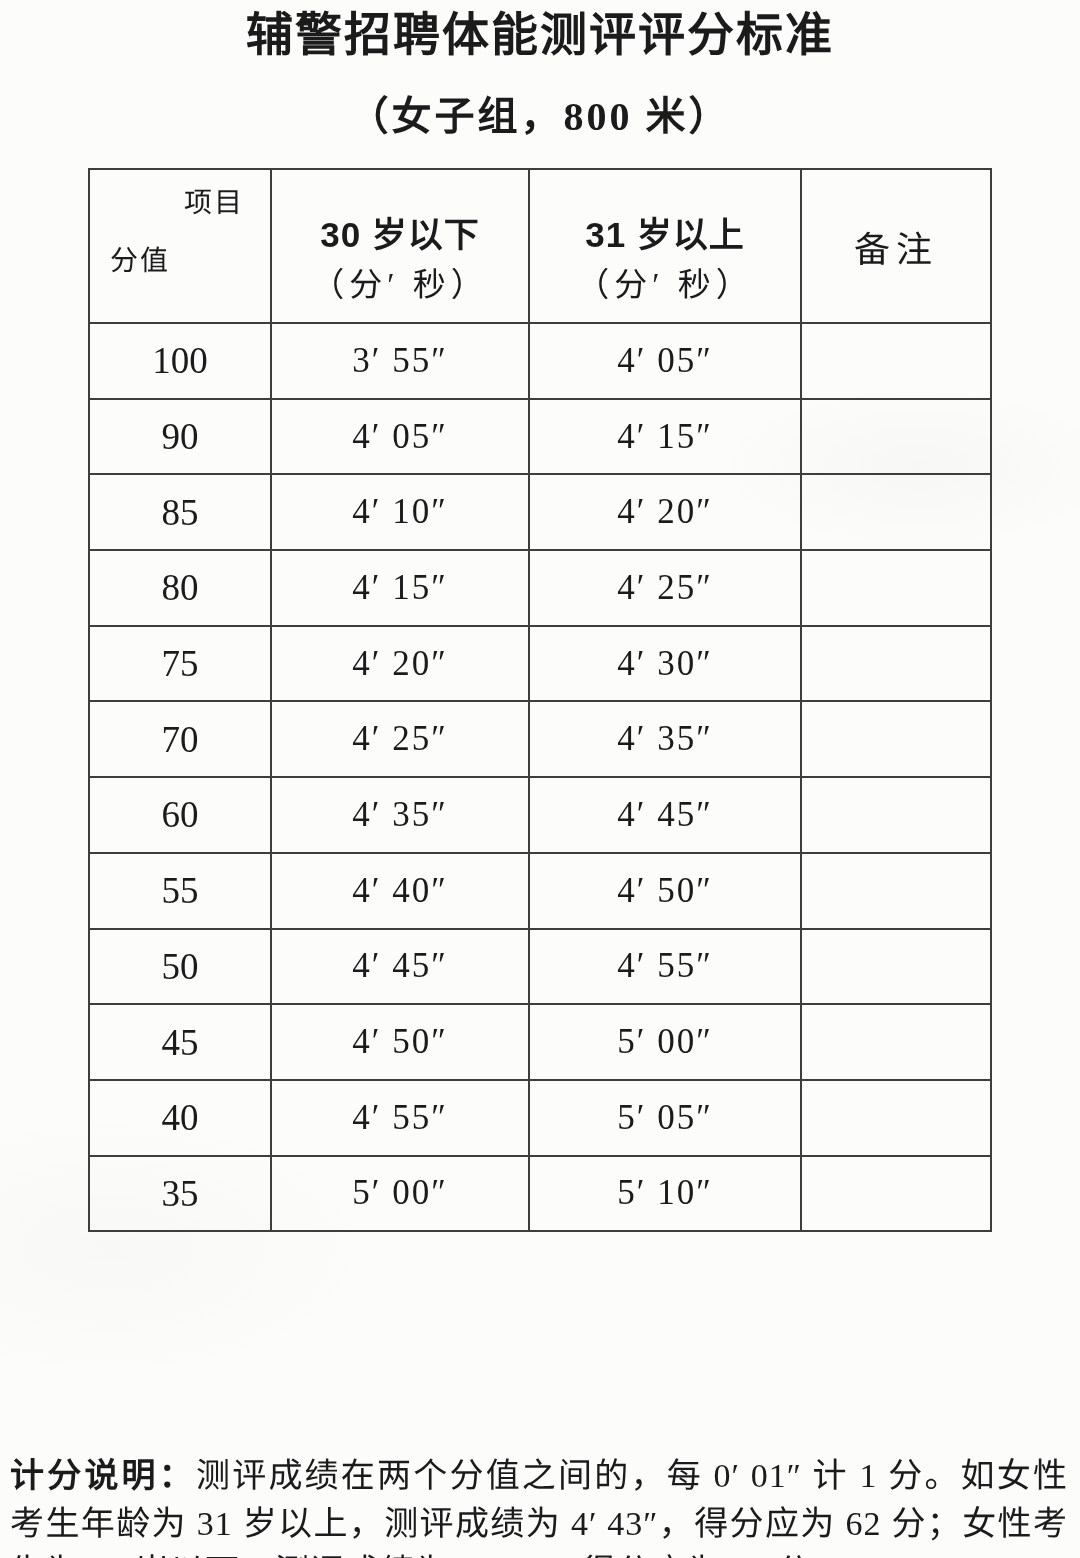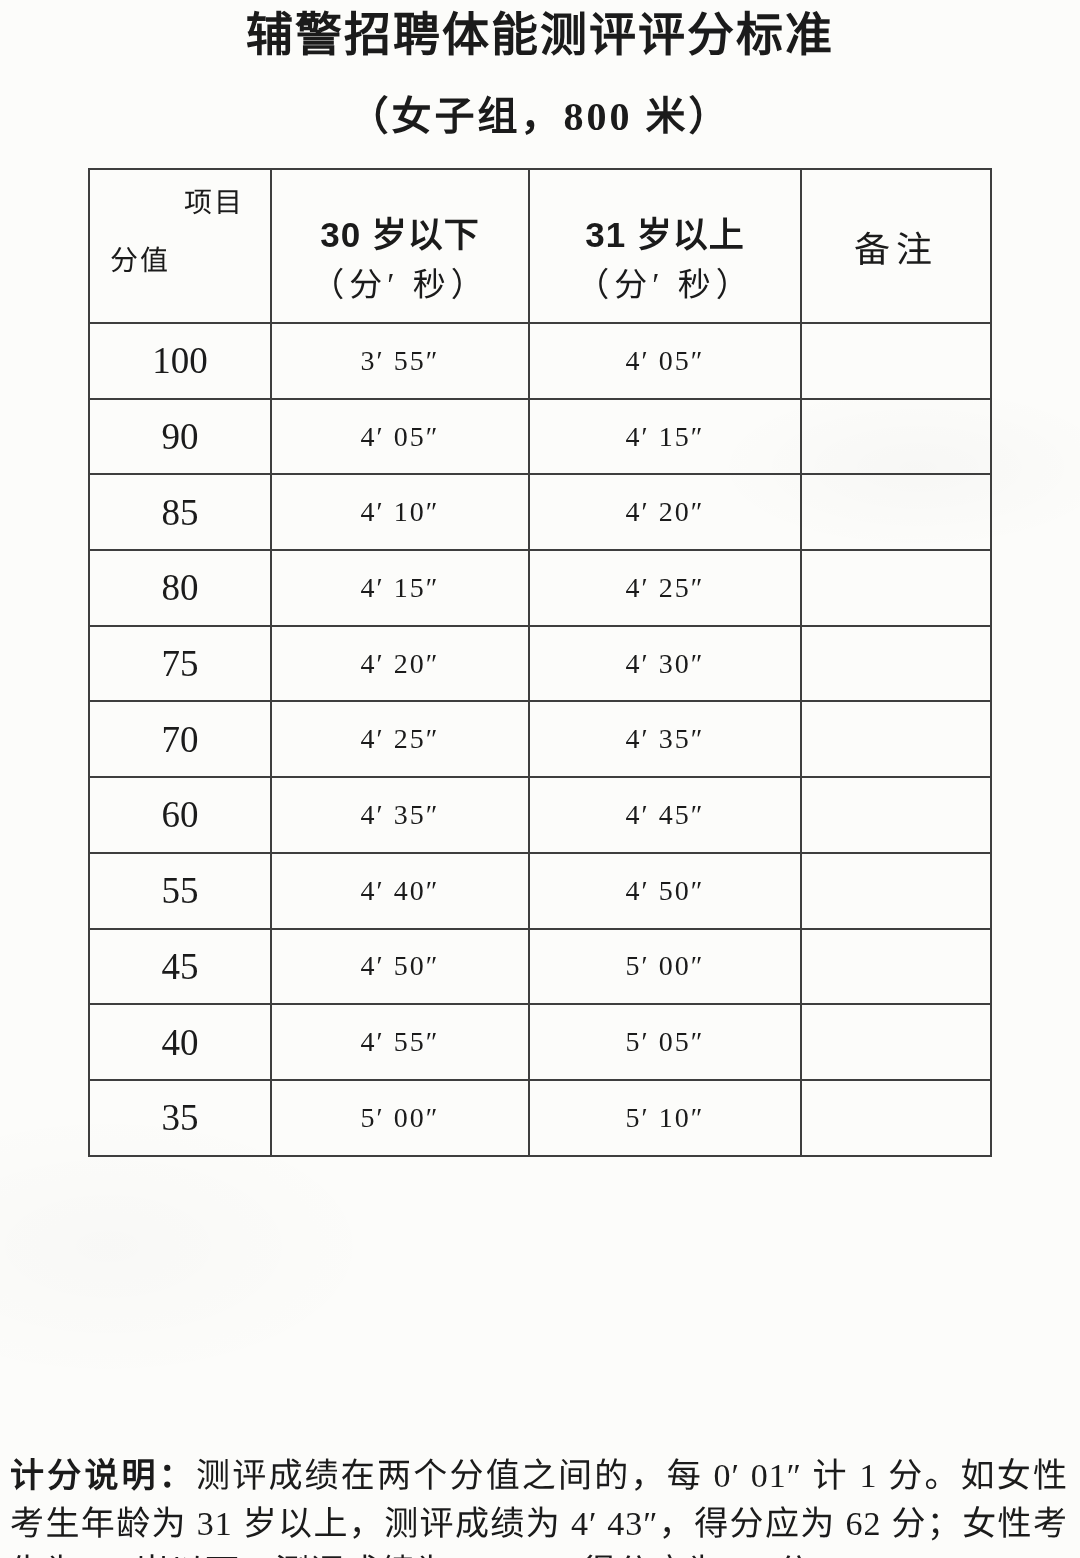--- a/index.html
+++ b/index.html
@@ -120,21 +120,21 @@
   
   .score-table tbody tr { height: 75.7px; }
   .score-table tbody td {
     text-align: center;
     vertical-align: middle;
   }
   .c-score {
     font-size: 37px;
   }
   .c-time {
-    font-size: 28px;
+    font-size: 35px;
     letter-spacing: 2px;
     border-radius: 26px;
   }
 
   .note {
     position: absolute;
     left: 10px;
     top: 1418px;
     width: 1058px;
     font-size: 34px;
@@ -224,20 +224,26 @@
         <td class="c-time">4′ 45″</td>
         <td class="c-remark"></td>
       </tr>
       <tr>
         <td class="c-score">55</td>
         <td class="c-time">4′ 40″</td>
         <td class="c-time">4′ 50″</td>
         <td class="c-remark"></td>
       </tr>
       <tr>
+        <td class="c-score">50</td>
+        <td class="c-time">4′ 45″</td>
+        <td class="c-time">4′ 55″</td>
+        <td class="c-remark"></td>
+      </tr>
+      <tr>
         <td class="c-score">45</td>
         <td class="c-time">4′ 50″</td>
         <td class="c-time">5′ 00″</td>
         <td class="c-remark"></td>
       </tr>
       <tr>
         <td class="c-score">40</td>
         <td class="c-time">4′ 55″</td>
         <td class="c-time">5′ 05″</td>
         <td class="c-remark"></td>

